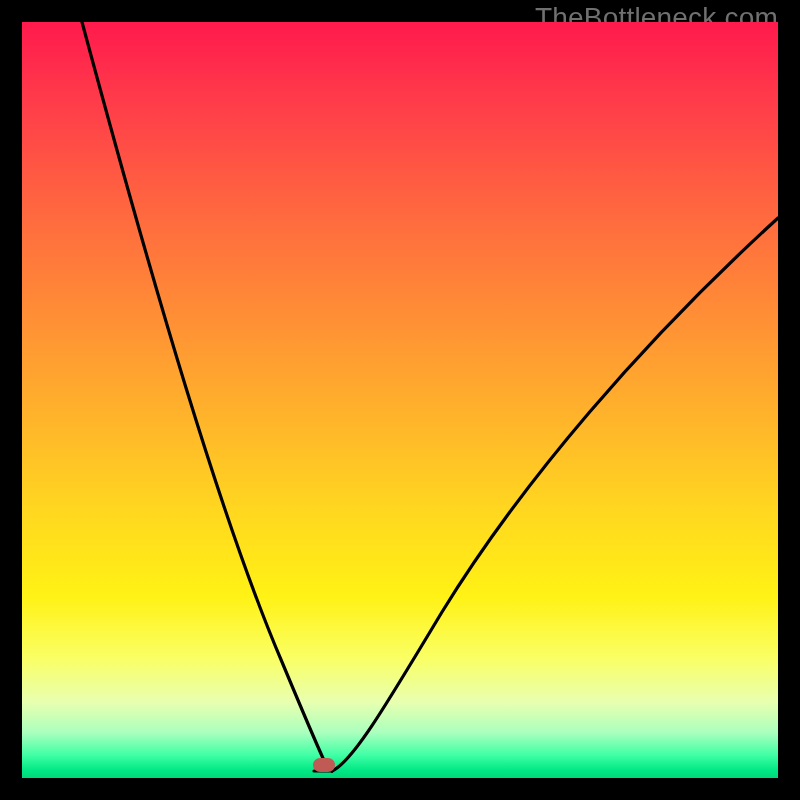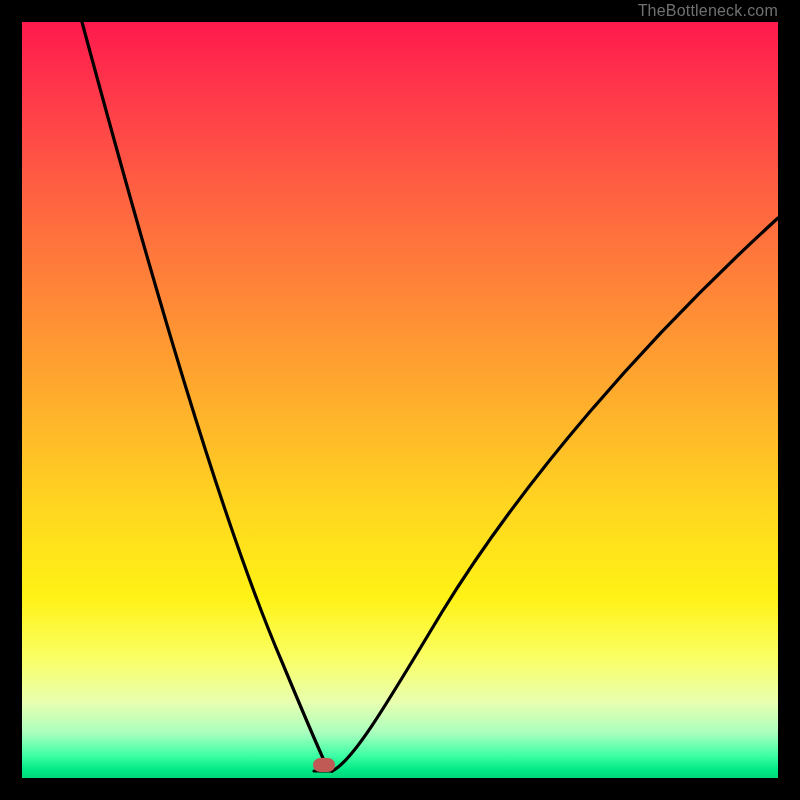--- a/index.html
+++ b/index.html
@@ -32,21 +32,21 @@
       #3fffa5 97%,
       #00e884 99%,
       #00d879 100%
     );
   }
   .watermark {
     position: absolute;
     top: 2px;
     right: 22px;
     color: #707070;
-    font-size: 16px;
+    font-size: 28px;
     font-weight: 500;
     letter-spacing: 0.2px;
   }
   svg.curve {
     position: absolute;
     left: 0;
     top: 0;
     width: 756px;
     height: 756px;
   }

